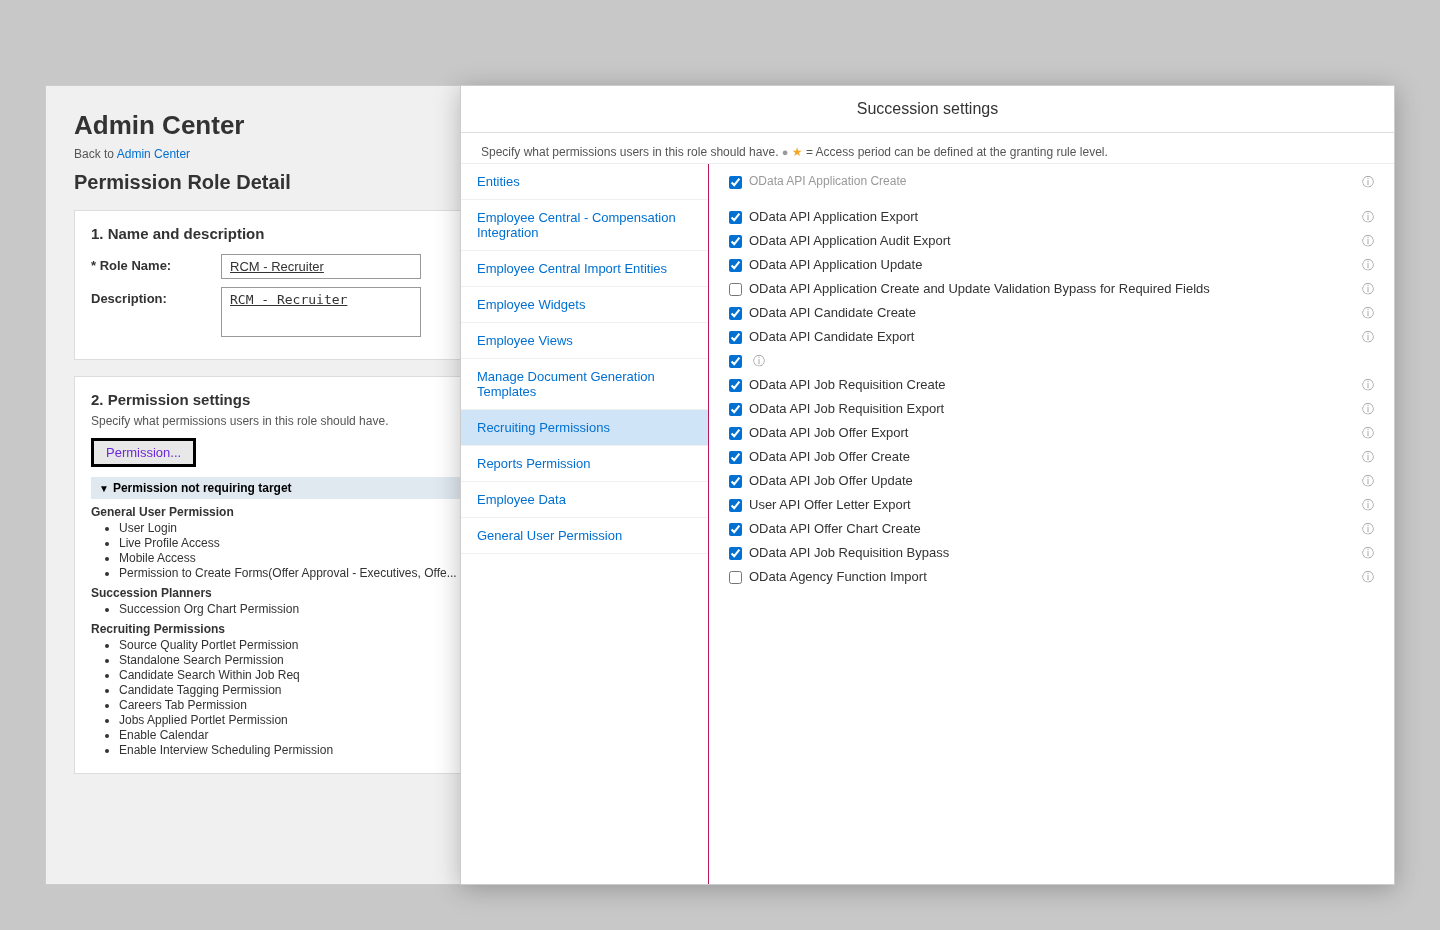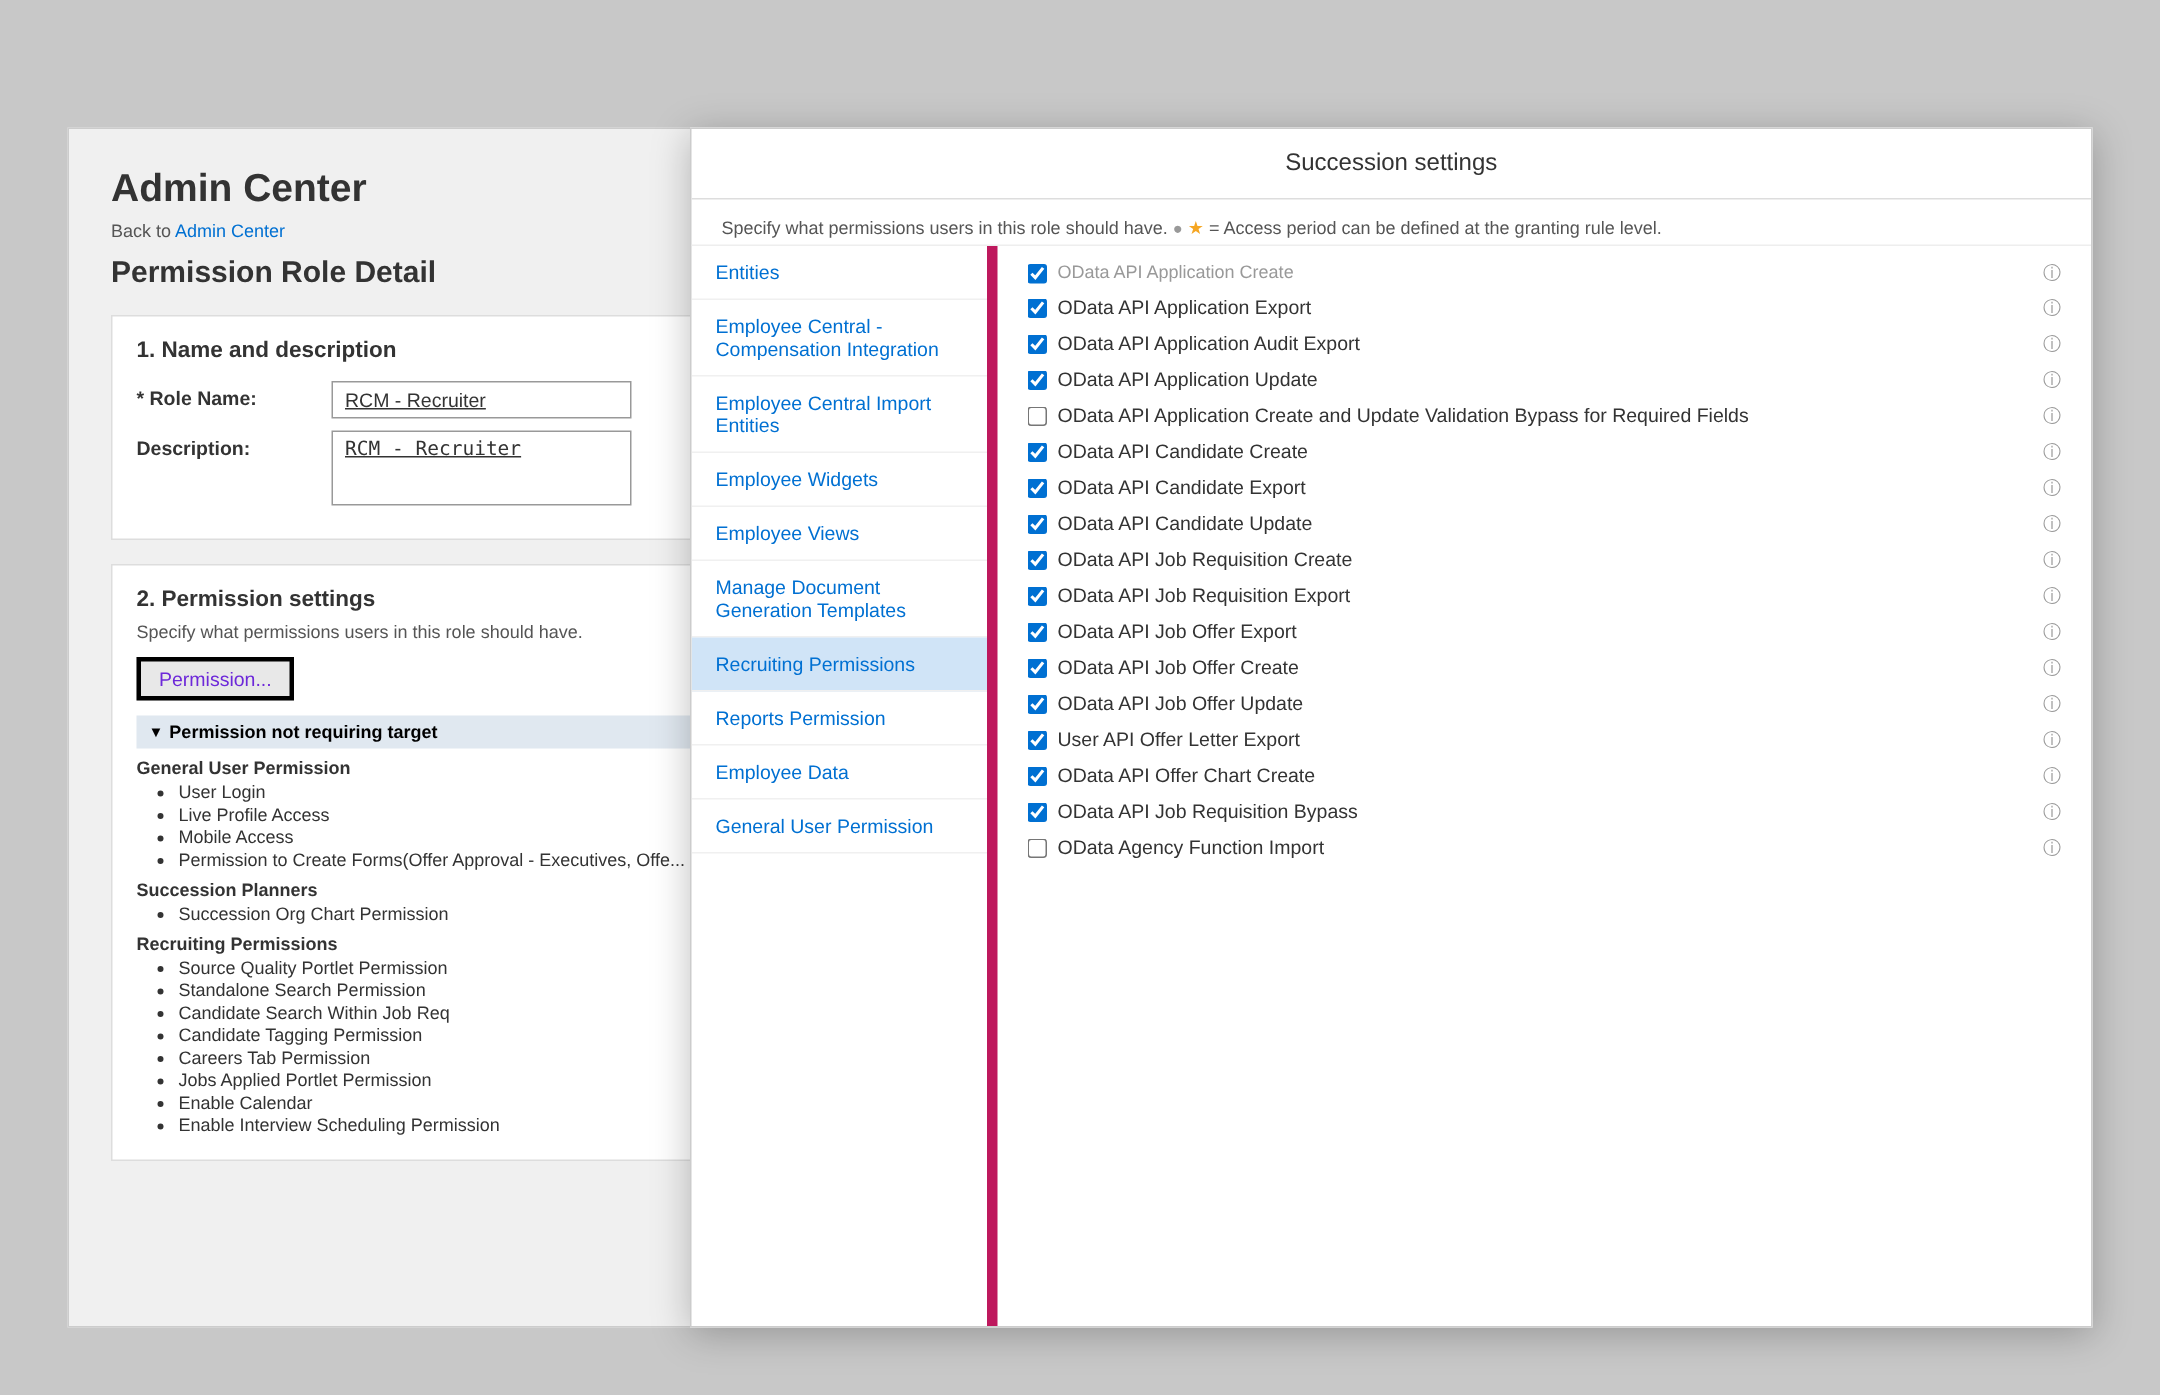--- a/index.html
+++ b/index.html
@@ -187,22 +187,22 @@
       flex-shrink: 0;
     }
 
     .modal-content-area {
       display: flex;
       flex: 1;
       overflow: hidden;
     }
 
     .modal-left {
-      width: 204px;
-      border-right: 7px solid #be185d;
+      width: 248px;
+      border-right: 1px solid #be185d;
       overflow-y: auto;
       flex-shrink: 0;
       position: relative;
     }
 
     .left-nav-item {
       display: block;
       padding: 10px 16px;
       font-size: 13px;
       color: #0070d2;
@@ -356,21 +356,21 @@
       <a class="left-nav-item">Employee Views</a>
       <a class="left-nav-item">Manage Document Generation Templates</a>
       <a class="left-nav-item active">Recruiting Permissions</a>
       <a class="left-nav-item">Reports Permission</a>
       <a class="left-nav-item">Employee Data</a>
       <a class="left-nav-item">General User Permission</a>
     </div>
 
     <div class="modal-right">
 
-      <div class="perm-item" style="color:#999; font-size:12px; margin-bottom:6px;">
+      <div class="perm-item" style="color:#999; font-size:12px; margin-bottom:18px;">
         <input type="checkbox" checked="" style="">
         <span class="perm-item-text">OData API Application Create</span>
         <span class="info-icon">ⓘ</span>
       </div>
 
       <div class="perm-item">
         <input type="checkbox" checked="" style="">
         <span class="perm-item-text">OData API Application Export</span>
         <span class="info-icon">ⓘ</span>
       </div>
@@ -400,21 +400,20 @@
       </div>
 
       <div class="perm-item">
         <input type="checkbox" checked="" style="">
         <span class="perm-item-text">OData API Candidate Export</span>
         <span class="info-icon">ⓘ</span>
       </div>
 
       <div class="perm-item">
         <input type="checkbox" checked="" style="">
-        <span class="perm-item-text">OData API Candidate Update</span>
         <span class="info-icon">ⓘ</span>
       </div>
 
       <div class="perm-item">
         <input type="checkbox" checked="" style="">
         <span class="perm-item-text">OData API Job Requisition Create</span>
         <span class="info-icon">ⓘ</span>
       </div>
 
       <div class="perm-item">

